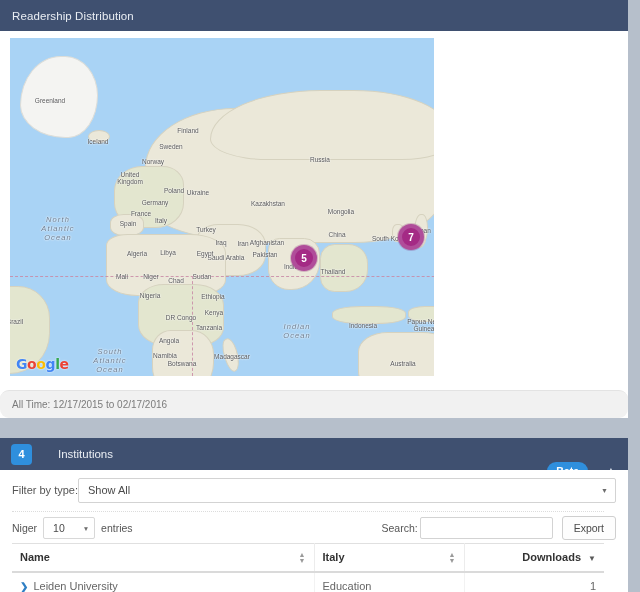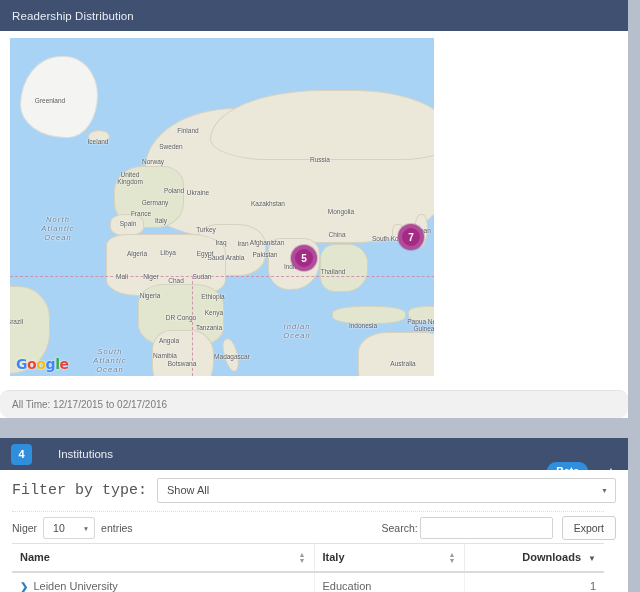--- a/index.html
+++ b/index.html
@@ -126,23 +126,23 @@
   .chevron-up {
     margin-left:16px; color:#dfe5ee; font-size:12px; line-height:1;
     width:14px; text-align:center;
   }
 
   
   .filter-row {
     position:absolute; top:470px; left:0; width:628px; height:40px;
     background:#fff; display:flex; align-items:center;
   }
-  .filter-label { font-size:15px; color:#555; margin-left:12px;font-family:Liberation Mono, monospace; }
+  .filter-label { font-size:11px; color:#555; margin-left:12px; }
   .select-box {
-    margin-left:10px; flex:1; margin-right:12px; height:25px;
+    flex:1; margin-right:12px; height:25px;
     border:1px solid #d3d3d3; background:#fff; border-radius:2px;
     display:flex; align-items:center; position:relative;
   }
   .select-value { font-size:11px; color:#4a4a4a; padding-left:9px; }
   .select-caret {
     position:absolute; right:7px; top:50%; transform:translateY(-50%);
     font-size:7px; color:#6d6d6d;
   }
 
   .dotted-sep {

